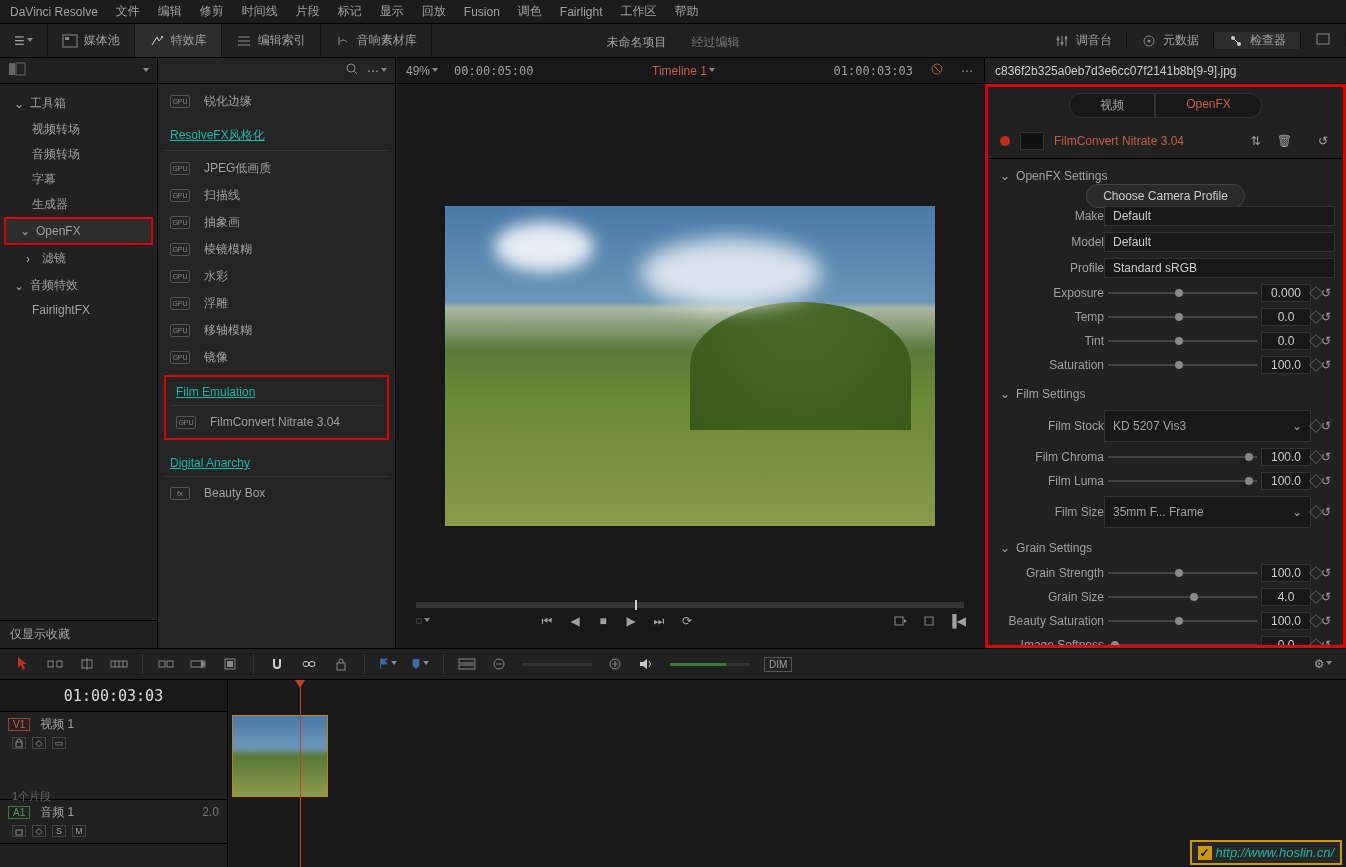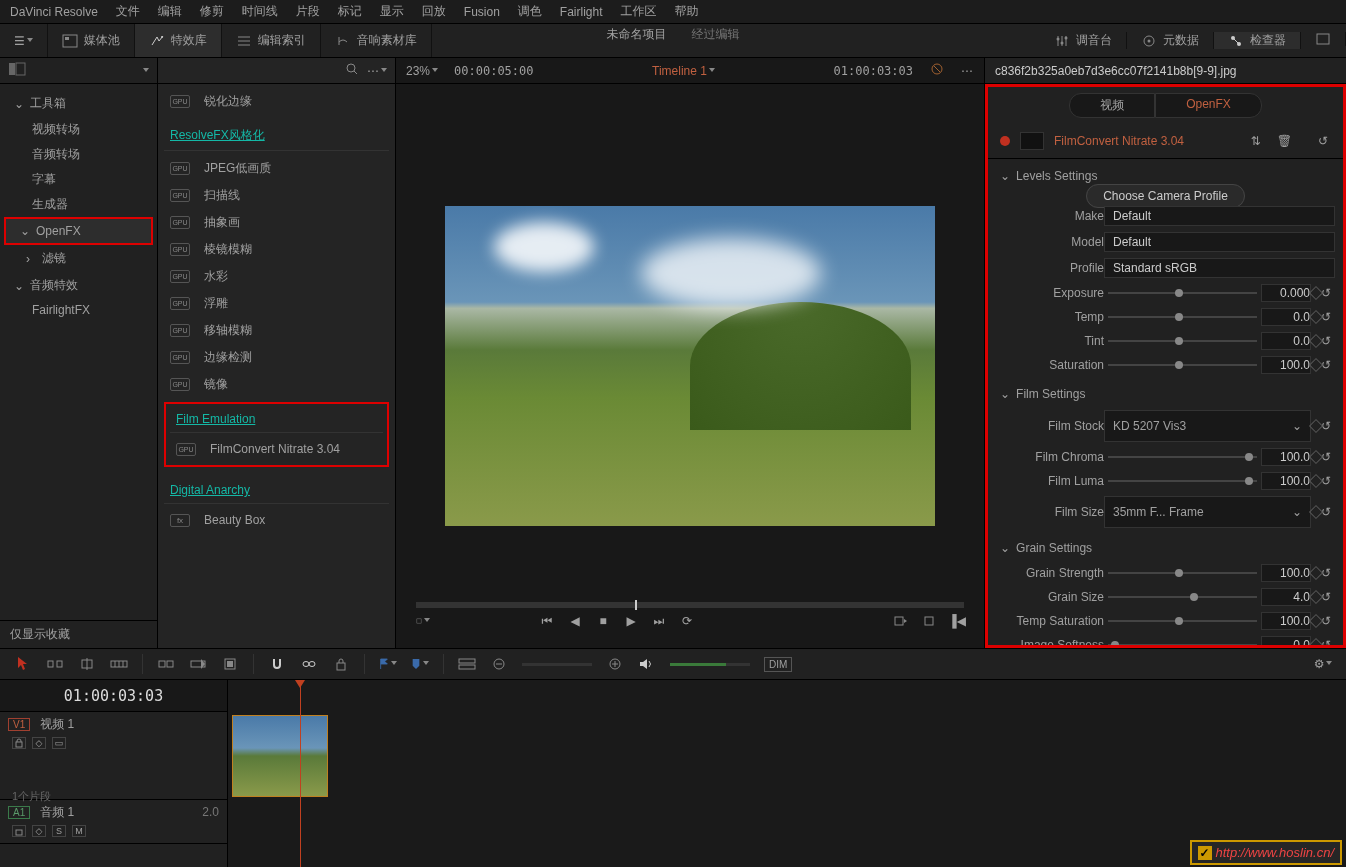--- a/index.html
+++ b/index.html
@@ -3,21 +3,21 @@
 <meta charset="utf-8">
 <style>
 * { margin: 0; padding: 0; box-sizing: border-box; font-family: "Microsoft YaHei", Arial, sans-serif; font-size: 12px; color: #a0a0a0; user-select: none; }
 body { background: #1c1c1c; width: 1346px; height: 867px; overflow: hidden; }
 .top-menu { height: 24px; background: #1c1c1c; display: flex; align-items: center; padding: 0 10px; gap: 18px; border-bottom: 1px solid #000; }
 .top-menu span { cursor: pointer; }
 .ws-bar { height: 34px; background: #212121; display: flex; align-items: center; border-bottom: 1px solid #000; }
 .ws-item { display: flex; align-items: center; gap: 6px; padding: 0 14px; height: 100%; cursor: pointer; border-right: 1px solid #111; }
 .ws-item.active { background: #2d2d2d; color: #d0d0d0; }
 .ws-icon { width: 16px; height: 14px; display: inline-block; }
-.proj-title { position: absolute; left: 50%; transform: translateX(-50%); top: 26px; height: 32px; display: flex; align-items: flex-start; gap: 25px; color: #ccc; }
+.proj-title { position: absolute; left: 50%; transform: translateX(-50%); top: 26px; height: 32px; display: flex; align-items: center; gap: 25px; color: #ccc; }
 .proj-title .edited { color: #777; }
 .ws-right { margin-left: auto; display: flex; }
 .main { display: flex; height: 590px; }
 .col-left { width: 158px; background: #212121; border-right: 1px solid #000; display: flex; flex-direction: column; }
 .fx-head { height: 26px; display: flex; align-items: center; justify-content: space-between; padding: 0 8px; border-bottom: 1px solid #000; }
 .tree { padding: 6px 0; flex: 1; }
 .tree-item { padding: 4px 14px 4px 32px; cursor: pointer; }
 .tree-parent { padding: 5px 14px; display: flex; align-items: center; gap: 6px; cursor: pointer; }
 .chev { width: 10px; display: inline-block; }
 .sel-box { border: 2px solid #d00; margin: 0 4px; }
@@ -59,21 +59,21 @@
 .fx-title .dot { width: 10px; height: 10px; border-radius: 50%; background: #c03020; }
 .fx-title .thumb { width: 24px; height: 18px; background: #111; border: 1px solid #333; }
 .fx-title .name { color: #c06040; flex: 1; }
 .fx-title .ico { cursor: pointer; padding: 0 3px; }
 .insp-body { flex: 1; overflow-y: auto; padding: 0 8px 8px; }
 .sect-h { display: flex; align-items: center; gap: 6px; padding: 10px 4px 6px; color: #ccc; cursor: pointer; }
 .prm { display: flex; align-items: center; padding: 3px 0; gap: 0; }
 .prm-lbl { width: 108px; text-align: right; }
 .prm-sld { flex: 1; height: 2px; background: #444; position: relative; margin: 0 4px; }
 .prm-sld .hnd { position: absolute; width: 8px; height: 8px; border-radius: 50%; background: #888; top: -3px; }
-.prm-val { width: 50px; height: 18px; background: #181818; border: 1px solid #333; text-align: right; line-height: 16px; color: #ccc; }
+.prm-val { width: 50px; height: 18px; background: #181818; border: 1px solid #333; text-align: center; line-height: 16px; color: #ccc; }
 .prm-kf { width: 10px; height: 10px; transform: rotate(45deg); border: 1px solid #555; cursor: pointer; }
 .prm-rst { width: 14px; cursor: pointer; }
 .prm-sel { flex: 1; height: 32px; background: #181818; border: 1px solid #333; padding: 0 8px; display: flex; align-items: center; justify-content: space-between; color: #ccc; }
 .prm-btn { padding: 4px 16px; background: #2a2a2a; border: 1px solid #444; border-radius: 12px; cursor: pointer; margin: 4px auto; color: #ccc; }
 .prm-txt { flex: 1; height: 20px; background: #181818; border: 1px solid #333; padding: 0 8px; line-height: 18px; color: #ccc; }
 .tl-tools { height: 32px; background: #212121; display: flex; align-items: center; padding: 0 14px; gap: 14px; border-top: 1px solid #000; border-bottom: 1px solid #000; }
 .tool-ic { width: 18px; height: 16px; cursor: pointer; display: inline-flex; align-items: center; justify-content: center; }
 .tool-ic.red svg { fill: #c03020; }
 .tool-sep { width: 1px; height: 20px; background: #333; }
 .vol-bar { width: 80px; height: 3px; background: linear-gradient(to right, #3a7a3a 70%, #333 70%); }
@@ -88,21 +88,21 @@
 .trk-cnt { color: #666; font-size: 11px; padding: 2px 4px; margin-top: 35px; }
 .mini-ic { width: 14px; height: 12px; border: 1px solid #444; cursor: pointer; font-size: 9px; display: flex; align-items: center; justify-content: center; }
 .tl-right { flex: 1; position: relative; }
 .ruler { height: 32px; background: #181818; border-bottom: 1px solid #000; position: relative; }
 .tick { position: absolute; top: 8px; color: #777; font-size: 10px; font-family: monospace; }
 .playhead { position: absolute; top: 0; bottom: 0; width: 1px; background: #c04020; z-index: 10; }
 .playhead::before { content: ''; position: absolute; top: 0; left: -5px; border: 5px solid transparent; border-top: 8px solid #c04020; }
 .clip { position: absolute; top: 35px; left: 4px; width: 96px; height: 82px; border: 1px solid #c08020; background: linear-gradient(to bottom, #4a7aa8 0%, #6a95b8 40%, #5a7a3a 50%, #8a9a4a 100%); }
 .wm { position: absolute; bottom: 2px; right: 4px; border: 2px solid #cc9900; background: rgba(40,40,40,0.9); padding: 3px 6px; display: flex; align-items: center; gap: 4px; z-index: 100; }
 .wm .chk { width: 14px; height: 14px; background: #cc9900; color: #000; display: flex; align-items: center; justify-content: center; font-weight: bold; }
-.wm .url { color: #ef4444; font-style: italic; font-size: 13px; }
+.wm .url { color: #14b8a6; font-style: italic; font-size: 13px; }
 .caret-dn::after { content: ''; display: inline-block; border: 3px solid transparent; border-top: 4px solid #888; margin-left: 2px; vertical-align: middle; }
 </style>
 </head>
 <body>
 
 <div class="top-menu">
   <span>DaVinci Resolve</span>
   <span>文件</span>
   <span>编辑</span>
   <span>修剪</span>
@@ -264,44 +264,40 @@
       <div class="fx-entry">
           <span class="fx-badge">GPU</span>
           <span>浮雕</span>
         </div>
       <div class="fx-entry">
           <span class="fx-badge">GPU</span>
           <span>移轴模糊</span>
         </div>
       <div class="fx-entry">
           <span class="fx-badge">GPU</span>
-          <span>边缘检测</span>
-        </div>
-      <div class="fx-entry">
-          <span class="fx-badge">GPU</span>
           <span>镜像</span>
         </div>
       <div class="red-cat">
         <div class="fx-cat b" style="padding-top:4px">Film Emulation</div>
         <div class="fx-entry">
             <span class="fx-badge">GPU</span>
             <span>FilmConvert Nitrate 3.04</span>
           </div>
       </div>
       <div class="fx-cat b">Digital Anarchy</div>
       <div class="fx-entry">
           <span class="fx-badge" style="font-size:8px">fx</span>
           <span>Beauty Box</span>
         </div>
     </div>
   </div>
 
   <div class="col-view">
     <div class="view-top">
-      <span class="caret-dn">23%</span>
+      <span class="caret-dn">49%</span>
       <span style="font-family:monospace">00:00:05:00</span>
       <span class="vspace"></span>
       <span class="tl-name caret-dn">Timeline 1</span>
       <span class="vspace"></span>
       <span style="font-family:monospace">01:00:03:03</span>
       <span><svg width="16" height="16" viewBox="0 0 16 16">
             <circle cx="8" cy="8" r="5" fill="none" stroke="#a06030"></circle>
             <path d="M5 5 L11 11" stroke="#a06030"></path>
           </svg></span>
       <span class="dots">⋯</span>
@@ -358,21 +354,21 @@
         <span class="dot"></span>
         <span class="thumb"></span>
         <span class="name">FilmConvert Nitrate 3.04</span>
         <span class="ico">⇅</span>
         <span class="ico">🗑</span>
         <span class="ico" style="margin-left:10px">↺</span>
       </div>
       <div class="insp-body">
         <div class="sect-h">
             <span>⌄</span>
-            <span>Levels Settings</span>
+            <span>OpenFX Settings</span>
           </div>
         <div style="text-align:center"><span class="prm-btn">Choose Camera Profile</span></div>
         <div class="prm">
             <span class="prm-lbl">Make</span>
             <span class="prm-txt">Default</span>
           </div>
         <div class="prm">
             <span class="prm-lbl">Model</span>
             <span class="prm-txt">Default</span>
           </div>
@@ -474,21 +470,21 @@
         <div class="prm">
             <span class="prm-lbl">Grain Size</span>
             <span class="prm-sld">
               <span class="hnd" style="left:55%"></span>
             </span>
             <span class="prm-val">4.0</span>
             <span class="prm-kf"></span>
             <span class="prm-rst">↺</span>
           </div>
         <div class="prm">
-            <span class="prm-lbl">Temp Saturation</span>
+            <span class="prm-lbl">Beauty Saturation</span>
             <span class="prm-sld">
               <span class="hnd" style="left:45%"></span>
             </span>
             <span class="prm-val">100.0</span>
             <span class="prm-kf"></span>
             <span class="prm-rst">↺</span>
           </div>
         <div class="prm">
             <span class="prm-lbl">Image Softness</span>
             <span class="prm-sld">

